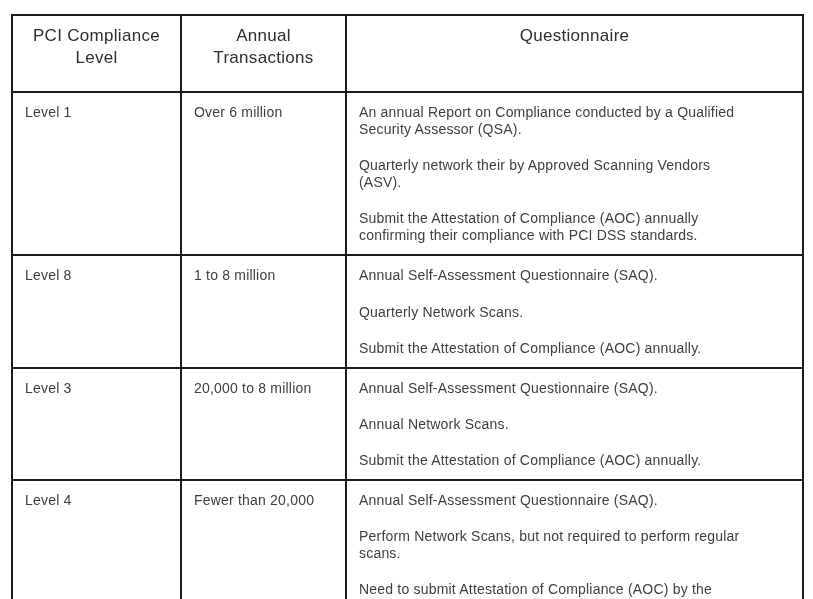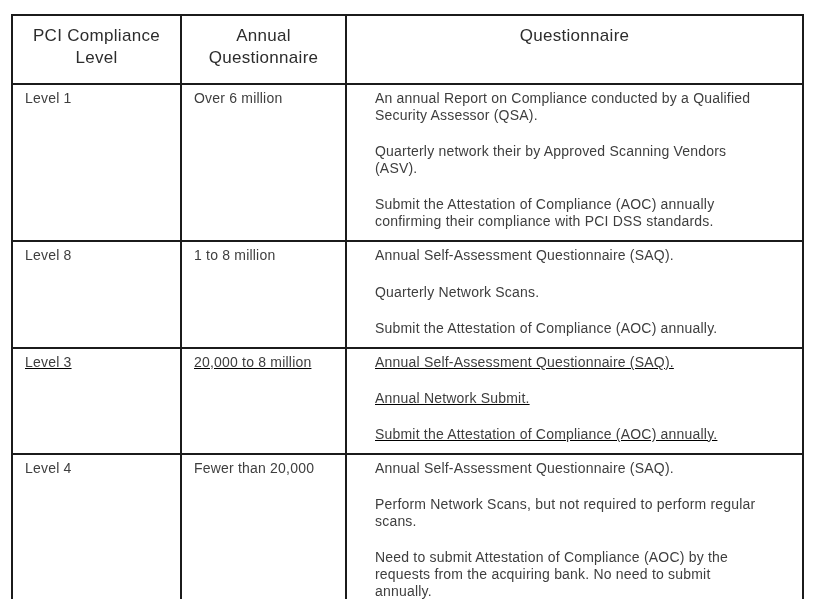--- a/index.html
+++ b/index.html
@@ -37,33 +37,33 @@
     font-weight: 400;
     color: #2d2d2d;
     text-align: center;
     padding: 9px 6px 6px 6px;
     line-height: 1.3;
     letter-spacing: 0.3px;
   }
   table.pci-table td {
     font-size: 14px;
     color: #3e3e3e;
-    padding: 5px 10px 10px 12px;
+    padding: 11px 10px 10px 12px;
     line-height: 1.22;
     letter-spacing: 0.2px;
     text-align: left;
     border-radius: 9px;
   }
-  tr.row-header { height: 69px; }
+  tr.row-header { height: 77px; }
   tr.row-1 { height: 147px; }
   tr.row-2 { height: 105px; }
-  tr.row-3 { height: 106px; text-decoration: underline; }
+  tr.row-3 { height: 106px; }
   tr.row-4 { height: 145px; }
   td.cell-requirements p {
-    margin: 0 0 19px 16px;
+    margin: 0 0 19px 0;
     max-width: 396px;
   }
   td.cell-requirements p:last-child {
     margin-bottom: 0;
   }
   th .hdr-inner {
     display: inline-block;
     max-width: 150px;
   }
 </style>
@@ -76,21 +76,21 @@
       <col class="c1">
         <col class="c2">
         <col class="c3">
     </colgroup>
     <thead>
       <tr class="row-header">
         <th>
           <span class="hdr-inner">PCI Compliance Level</span>
         </th>
         <th>
-          <span class="hdr-inner">Annual Questionnaire</span>
+          <span class="hdr-inner">Annual Transactions</span>
         </th>
         <th>
           <span>Questionnaire</span>
         </th>
       </tr>
     </thead>
     <tbody>
       <tr class="row-1">
         <td class="cell-level">Level 1</td>
         <td class="cell-transactions">Over 6 million</td>
@@ -107,21 +107,21 @@
           <p>Annual Self-Assessment Questionnaire (SAQ).</p>
           <p>Quarterly Network Scans.</p>
           <p>Submit the Attestation of Compliance (AOC) annually.</p>
         </td>
       </tr>
       <tr class="row-3">
         <td class="cell-level">Level 3</td>
         <td class="cell-transactions">20,000 to 8 million</td>
         <td class="cell-requirements">
           <p>Annual Self-Assessment Questionnaire (SAQ).</p>
-          <p>Annual Network Submit.</p>
+          <p>Annual Network Scans.</p>
           <p>Submit the Attestation of Compliance (AOC) annually.</p>
         </td>
       </tr>
       <tr class="row-4">
         <td class="cell-level">Level 4</td>
         <td class="cell-transactions">Fewer than 20,000</td>
         <td class="cell-requirements">
           <p>Annual Self-Assessment Questionnaire (SAQ).</p>
           <p>Perform Network Scans, but not required to perform regular scans.</p>
           <p>Need to submit Attestation of Compliance (AOC) by the requests from the acquiring bank. No need to submit annually.</p>

